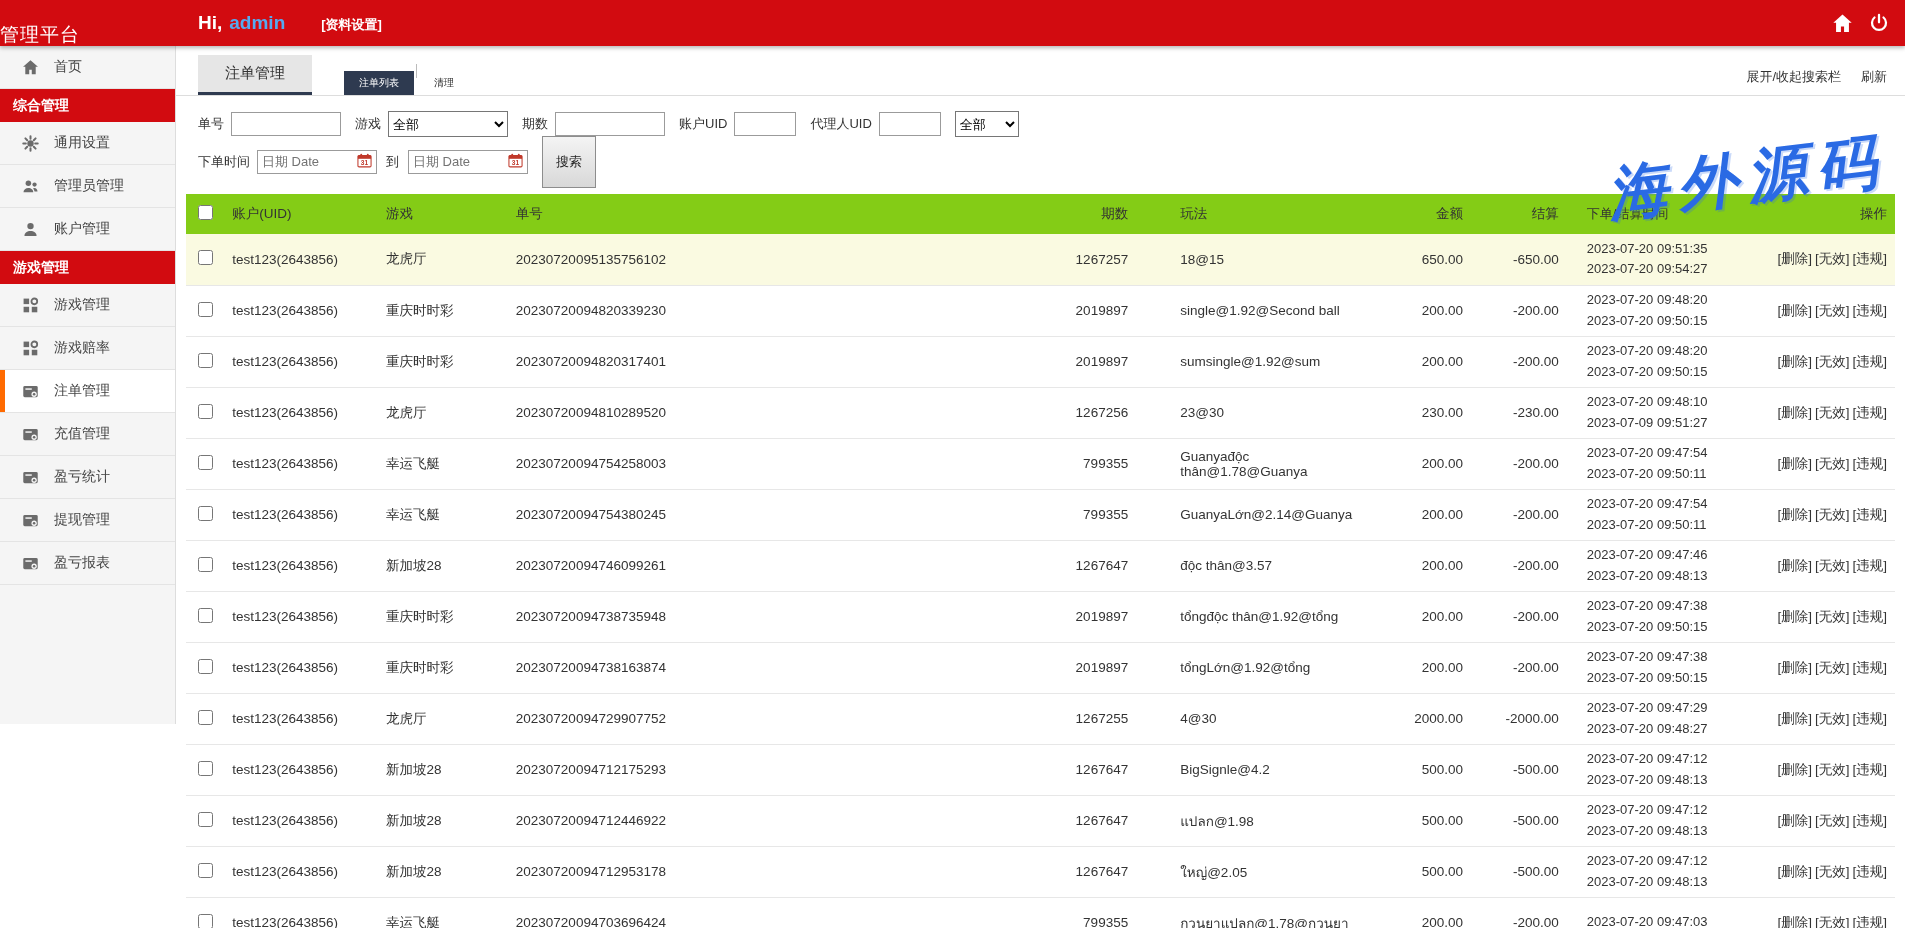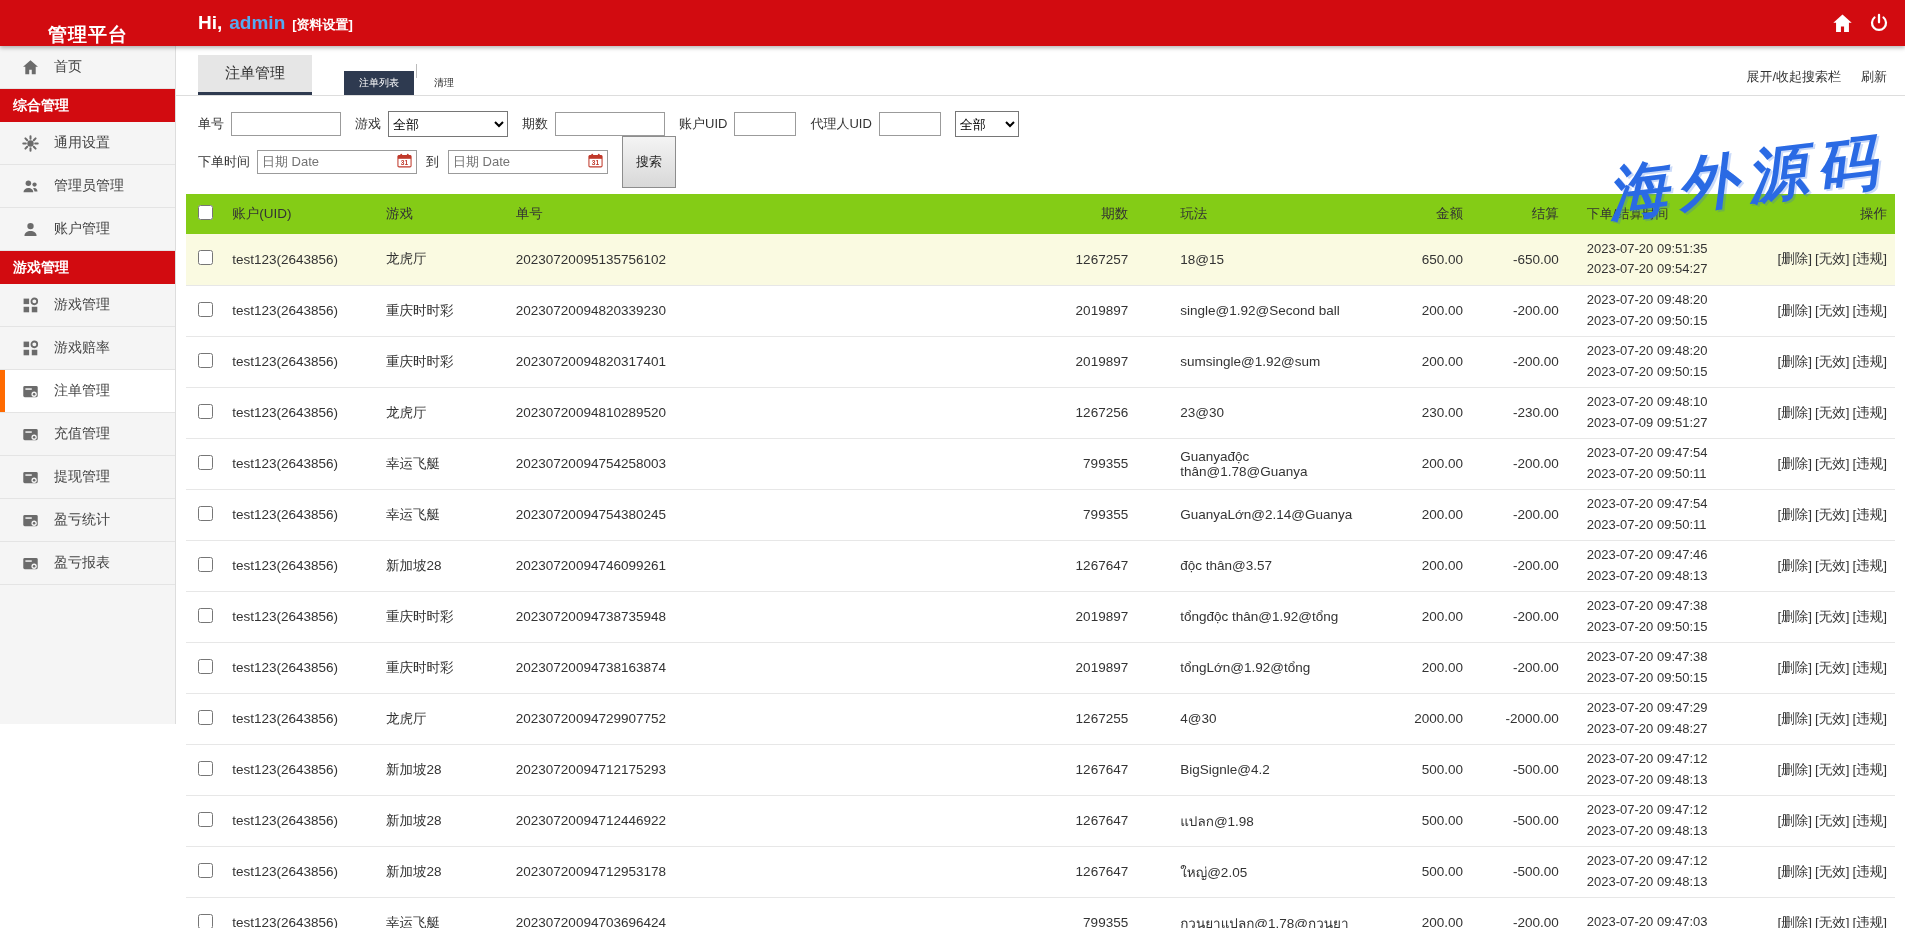--- a/index.html
+++ b/index.html
@@ -3,24 +3,24 @@
 <meta charset="utf-8">
 <style>
   * { box-sizing: border-box; margin: 0; padding: 0; }
   html,body { width:1905px; height:928px; overflow:hidden; background:#fff;
     font-family:"Liberation Sans","DejaVu Sans",sans-serif; color:#333; }
 
   
   .topbar { position:absolute; top:0; left:0; width:1905px; height:46px;
     background:#d20b10; color:#fff; display:flex; align-items:center; z-index:20;
     box-shadow:0 2px 4px rgba(0,0,0,.28); }
-  .brand { width:176px; text-align:center; font-size:19px; font-weight:bold; letter-spacing:1px;margin-top:24px; }
+  .brand { width:176px; text-align:left; font-size:19px; font-weight:normal; letter-spacing:1px;margin-top:24px; }
   .greet { margin-left:22px; font-size:19px; font-weight:bold; display:flex; align-items:baseline; gap:7px; }
   .greet .uname { color:#56aaf0; }
-  .greet .profile { font-size:13px; font-weight:bold; color:#fff; cursor:pointer; }
+  .greet .profile { font-size:13px; font-weight:bold; color:#fff; cursor:pointer;margin-left:29px; }
   .top-icons { margin-left:auto; margin-right:16px; display:flex; gap:16px; align-items:center; }
   .top-icons svg { display:block; cursor:pointer; }
 
   
   .sidebar { position:absolute; top:46px; left:0; width:176px; height:678px;
     background:#f5f5f5; border-right:1px solid #ddd; }
   .side-item { height:43px; display:flex; align-items:center; gap:15px; padding-left:22px;
     font-size:14px; color:#444; border-bottom:1px solid #e4e4e4; cursor:pointer; position:relative; background:#f5f5f5; }
   .side-item .icn { width:17px; height:17px; color:#6b6b6b; flex:0 0 17px; }
   .side-item.active { background:#fff; }
@@ -41,21 +41,21 @@
   .strip-tools span { cursor:pointer; }
 
   
   .search-area { padding:12px 0 0 22px; }
   .srow { display:flex; align-items:center; height:32px; margin-bottom:6px; font-size:13px; color:#333; }
   .srow label { margin-right:7px; }
   .inp { height:24px; border:1px solid #9b9b9b; width:110px; margin-right:14px; padding:0 4px; font-size:13px; }
   .inp.small { width:62px; }
   select.sel { height:26px; border:1px solid #767676; font-size:13px; margin-right:14px; background:#fff; }
   .sel.game { width:120px; } .sel.status { width:64px; }
-  .datebox { width:160px; height:24px; border:1px solid #9b9b9b; background:#fff; display:flex;
+  .datebox { width:120px; height:24px; border:1px solid #9b9b9b; background:#fff; display:flex;
     align-items:center; justify-content:space-between; padding:0 4px; color:#737373; font-size:13px; cursor:text; }
   .to-label { margin:0 9px; }
   .btn-search { margin-left:14px; font-size:13px; padding:16px 13px; color:#222;
     border:1px solid #8d8d8d; background:linear-gradient(#f4f4f4,#d8d8d8); cursor:pointer; }
 
   
   .watermark { position:absolute; top:92px; right:18px; font-size:60px; font-weight:bold; font-style:italic;
     font-family:"DejaVu Serif",serif; letter-spacing:10px; transform:rotate(-7deg); pointer-events:none;
     z-index:10; white-space:nowrap; text-shadow:2px 2px 0 rgba(43,108,230,.25); }
 
@@ -171,30 +171,30 @@
         </svg></span>
       <span>充值管理</span>
     </div>
     <div class="side-item">
       <span class="icn"><svg width="17" height="17" viewBox="0 0 16 16">
           <rect x="1.2" y="2.8" width="13.6" height="10.6" rx="1.4" fill="currentColor"></rect>
           <rect x="3.2" y="5" width="6" height="1.4" fill="#f5f5f5"></rect>
           <circle cx="11.4" cy="10.6" r="2.5" fill="#f5f5f5"></circle>
           <circle cx="11.4" cy="10.6" r="1.2" fill="currentColor"></circle>
         </svg></span>
-      <span>提现管理</span>
+      <span>盈亏统计</span>
     </div>
     <div class="side-item">
       <span class="icn"><svg width="17" height="17" viewBox="0 0 16 16">
           <rect x="1.2" y="2.8" width="13.6" height="10.6" rx="1.4" fill="currentColor"></rect>
           <rect x="3.2" y="5" width="6" height="1.4" fill="#f5f5f5"></rect>
           <circle cx="11.4" cy="10.6" r="2.5" fill="#f5f5f5"></circle>
           <circle cx="11.4" cy="10.6" r="1.2" fill="currentColor"></circle>
         </svg></span>
-      <span>盈亏统计</span>
+      <span>提现管理</span>
     </div>
     <div class="side-item">
       <span class="icn"><svg width="17" height="17" viewBox="0 0 16 16">
           <rect x="1.2" y="2.8" width="13.6" height="10.6" rx="1.4" fill="currentColor"></rect>
           <rect x="3.2" y="5" width="6" height="1.4" fill="#f5f5f5"></rect>
           <circle cx="11.4" cy="10.6" r="2.5" fill="#f5f5f5"></circle>
           <circle cx="11.4" cy="10.6" r="1.2" fill="currentColor"></circle>
         </svg></span>
       <span>盈亏报表</span>
     </div>

